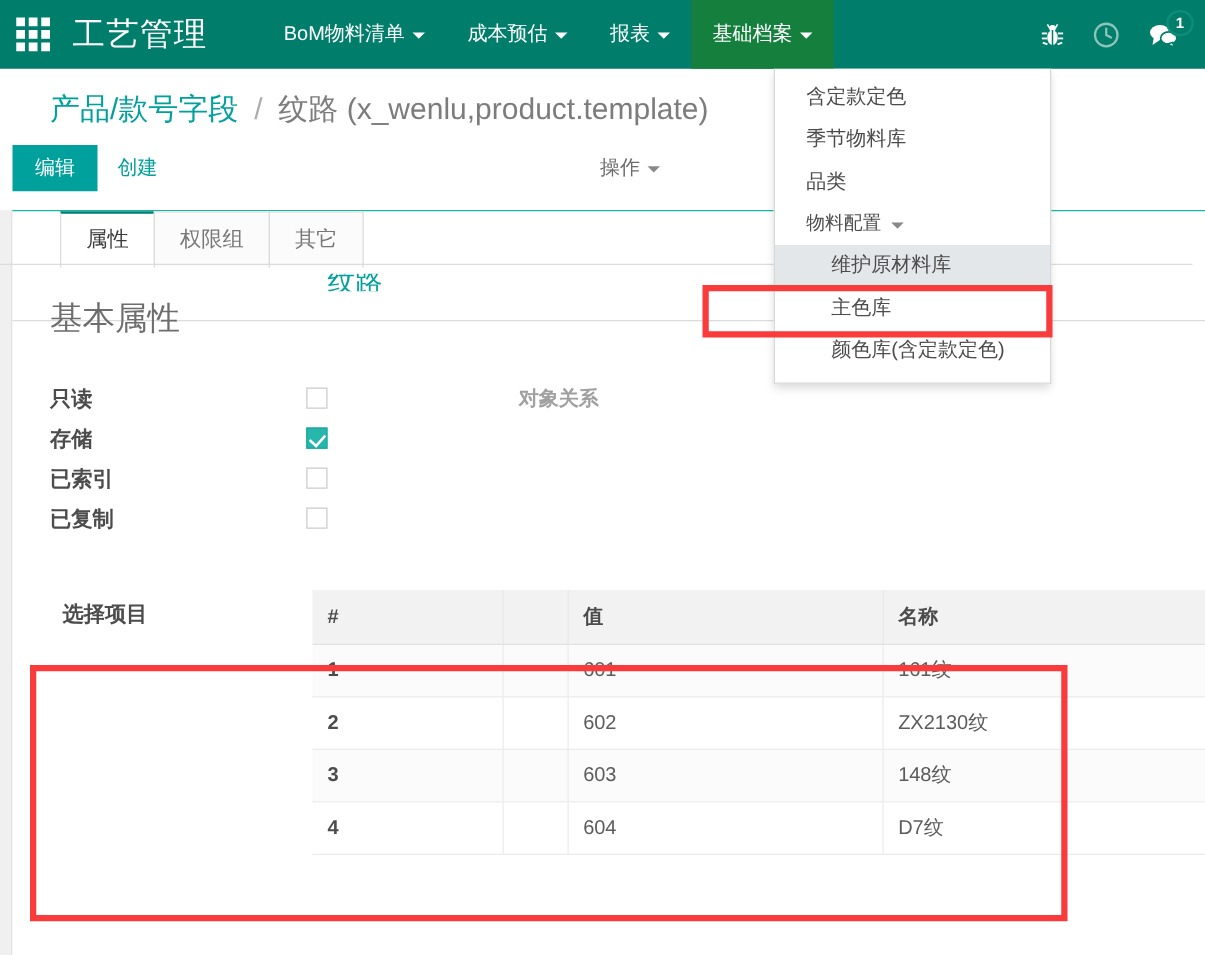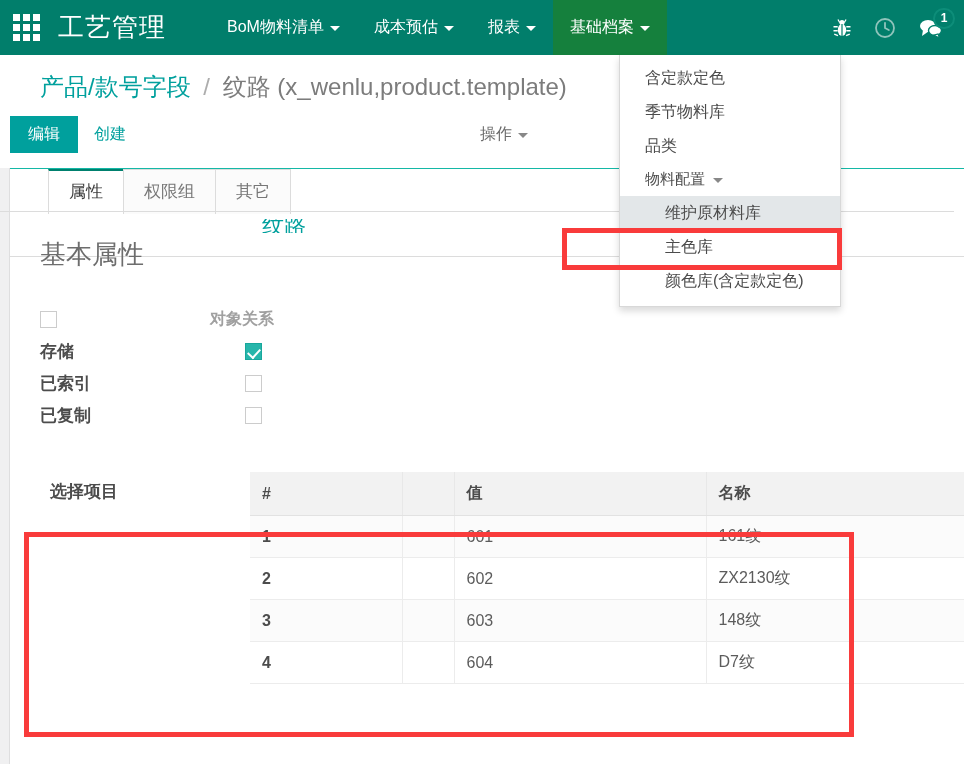--- a/index.html
+++ b/index.html
@@ -290,20 +290,21 @@
     <div class="tab">
       <span>其它</span>
     </div>
   </div>
   <div id="tabline"></div>
 
   <div id="section-title">基本属性</div>
 
   <div id="attr-grid">
     <div class="attr-row">
+      <div class="attr-label">只读</div>
       <div class="attr-ctrl">
         <span class="chk"></span>
       </div>
       <div class="attr-extra">对象关系</div>
     </div>
     <div class="attr-row">
       <div class="attr-label">存储</div>
       <div class="attr-ctrl">
         <span class="chk on"></span>
       </div>

